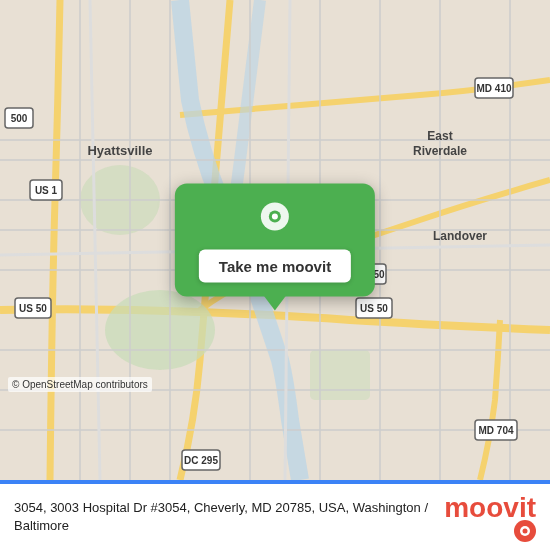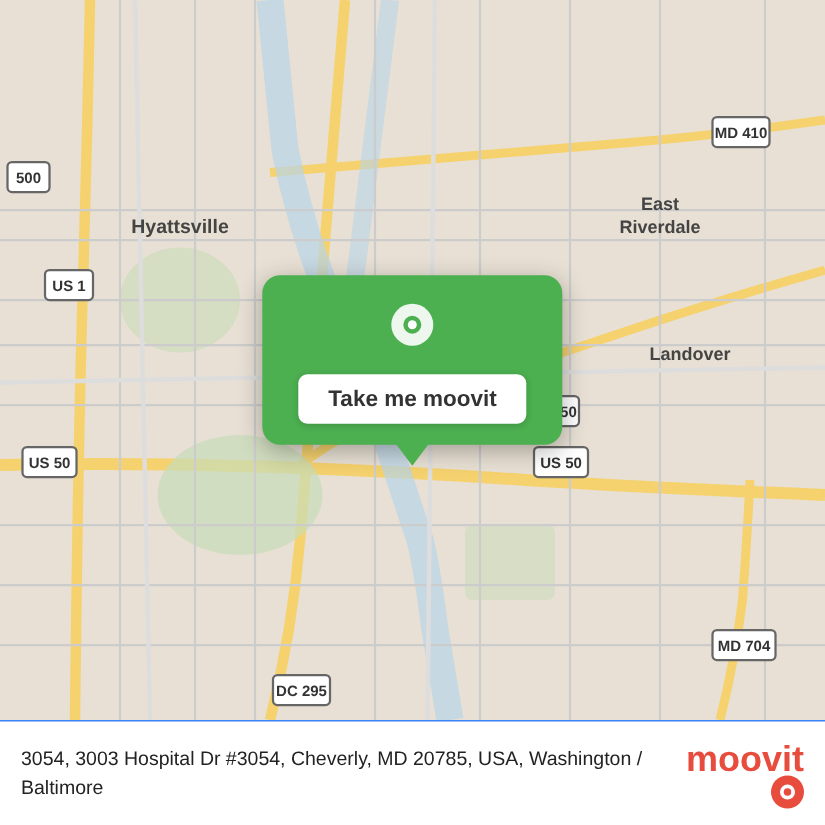--- a/index.html
+++ b/index.html
@@ -95,40 +95,40 @@
       position: absolute;
       bottom: 0;
       left: 0;
       width: 550px;
       height: 70px;
       background: white;
       display: flex;
       align-items: center;
       justify-content: space-between;
       padding: 10px 14px;
-      border-top: 1px solid #3b82f6;
+      border-top: 4px solid #3b82f6;
     }
 
     #address-text {
       font-size: 13px;
       color: #222;
       flex: 1;
       line-height: 1.4;
     }
 
     #moovit-logo {
       display: flex;
       flex-direction: column;
       align-items: flex-end;
       flex-shrink: 0;
       margin-left: 10px;
     }
 
     #moovit-text {
-      font-size: 24px;
+      font-size: 28px;
       font-weight: bold;
       color: #e74c3c;
     }
 
     #moovit-dot {
       width: 22px;
       height: 22px;
       background: #e74c3c;
       border-radius: 50%;
       margin-left: auto;
@@ -212,20 +212,21 @@
 
     <text x="120" y="155" font-size="13" font-weight="bold" fill="#444" text-anchor="middle">Hyattsville</text>
     <text x="440" y="140" font-size="12" font-weight="bold" fill="#444" text-anchor="middle">East</text>
     <text x="440" y="155" font-size="12" font-weight="bold" fill="#444" text-anchor="middle">Riverdale</text>
     <text x="460" y="240" font-size="12" font-weight="bold" fill="#444" text-anchor="middle">Landover</text>
 
     <rect x="5" y="108" width="28" height="20" fill="#fff" stroke="#666" stroke-width="1.5" rx="3"></rect>
     <text x="19" y="122" font-size="10" font-weight="bold" text-anchor="middle" fill="#333">500</text>
   </svg>
 
+  <div id="attribution">© OpenStreetMap contributors</div>
 
   <div id="button-overlay">
     <div id="green-bubble">
 
       <svg id="pin-icon" viewBox="0 0 32 40" xmlns="http://www.w3.org/2000/svg">
         <circle cx="16" cy="15" r="14" fill="white" opacity="0.9"></circle>
         <path d="M16 2 C9 2 3 8 3 15 C3 24 16 38 16 38 C16 38 29 24 29 15 C29 8 23 2 16 2Z" fill="white" opacity="0.0"></path>
         <circle cx="16" cy="15" r="6" fill="#4caf50"></circle>
         <circle cx="16" cy="15" r="3" fill="white"></circle>
       </svg>

